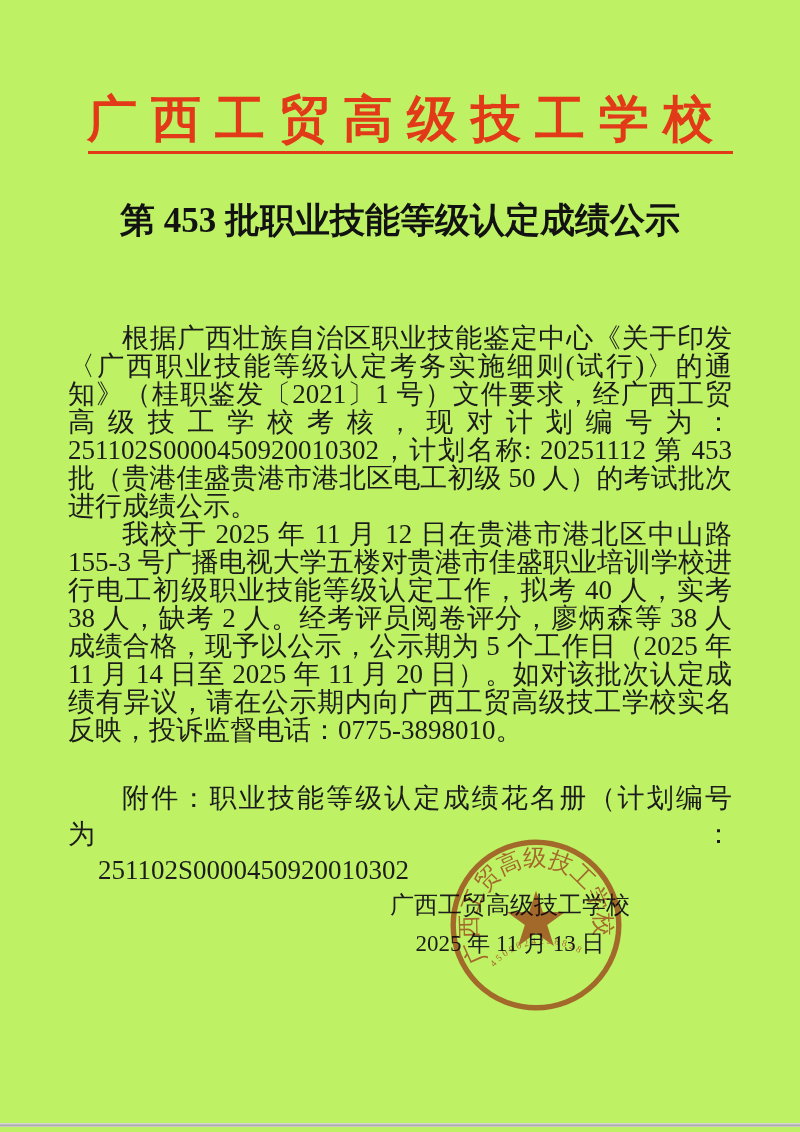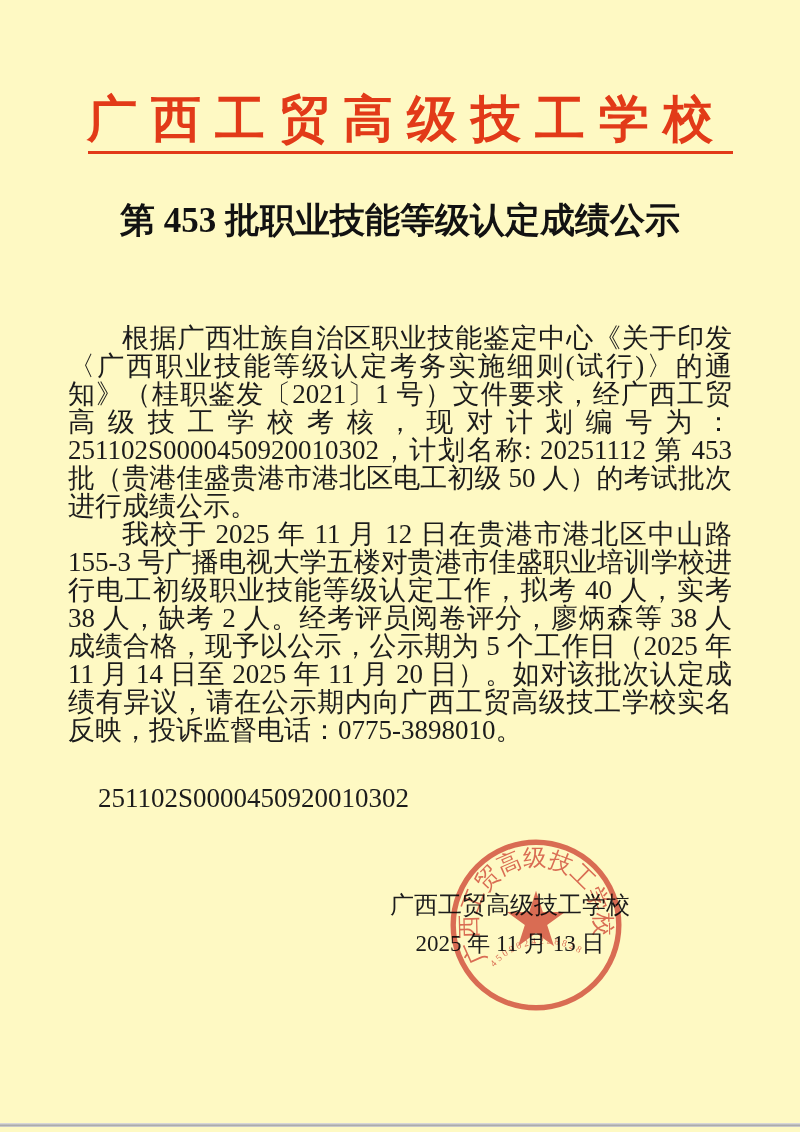--- a/index.html
+++ b/index.html
@@ -1,20 +1,20 @@
 <!DOCTYPE html>
 <html><head>
 <meta charset="utf-8">
 <style>
   html, body { margin: 0; padding: 0; background: #ffffff; }
   .page {
     position: relative;
     width: 800px;
     height: 1132px;
-    background: #fef9c3;
+    background: #bef264;
     overflow: hidden;
     font-family: "Liberation Serif", "DejaVu Serif", serif;
     color: #1c1c1c;
   }
   .letterhead {
     position: absolute;
     top: 90px; left: 0; right: 0;
     text-align: center;
     font-family: "Liberation Sans", "DejaVu Sans", sans-serif;
     font-weight: bold;
@@ -107,20 +107,21 @@
   <div class="doc-title">
     <div>第 453 批职业技能等级认定成绩公示</div>
   </div>
 
   <div class="body-text">
     <p class="para">根据广西壮族自治区职业技能鉴定中心《关于印发〈广西职业技能等级认定考务实施细则(试行)〉的通知》（桂职鉴发〔2021〕1 号）文件要求，经广西工贸高级技工学校考核，现对计划编号为：251102S0000450920010302，计划名称: 20251112 第 453 批（贵港佳盛贵港市港北区电工初级 50 人）的考试批次进行成绩公示。</p>
     <p class="para">我校于 2025 年 11 月 12 日在贵港市港北区中山路 155-3 号广播电视大学五楼对贵港市佳盛职业培训学校进行电工初级职业技能等级认定工作，拟考 40 人，实考 38 人，缺考 2 人。经考评员阅卷评分，廖炳森等 38 人成绩合格，现予以公示，公示期为 5 个工作日（2025 年 11 月 14 日至 2025 年 11 月 20 日）。如对该批次认定成绩有异议，请在公示期内向广西工贸高级技工学校实名反映，投诉监督电话：0775-3898010。</p>
   </div>
 
   <div class="attachment">
+    <div class="attach-line1">附件：职业技能等级认定成绩花名册（计划编号为：</div>
     <div class="attach-line2">251102S0000450920010302</div>
   </div>
 
   <div class="signature">
     <div class="signature-issuer">广西工贸高级技工学校</div>
     <div class="signature-date">2025 年 11 月 13 日</div>
   </div>
 
   <svg class="seal" viewBox="0 0 200 200" aria-hidden="true">
     <defs>

